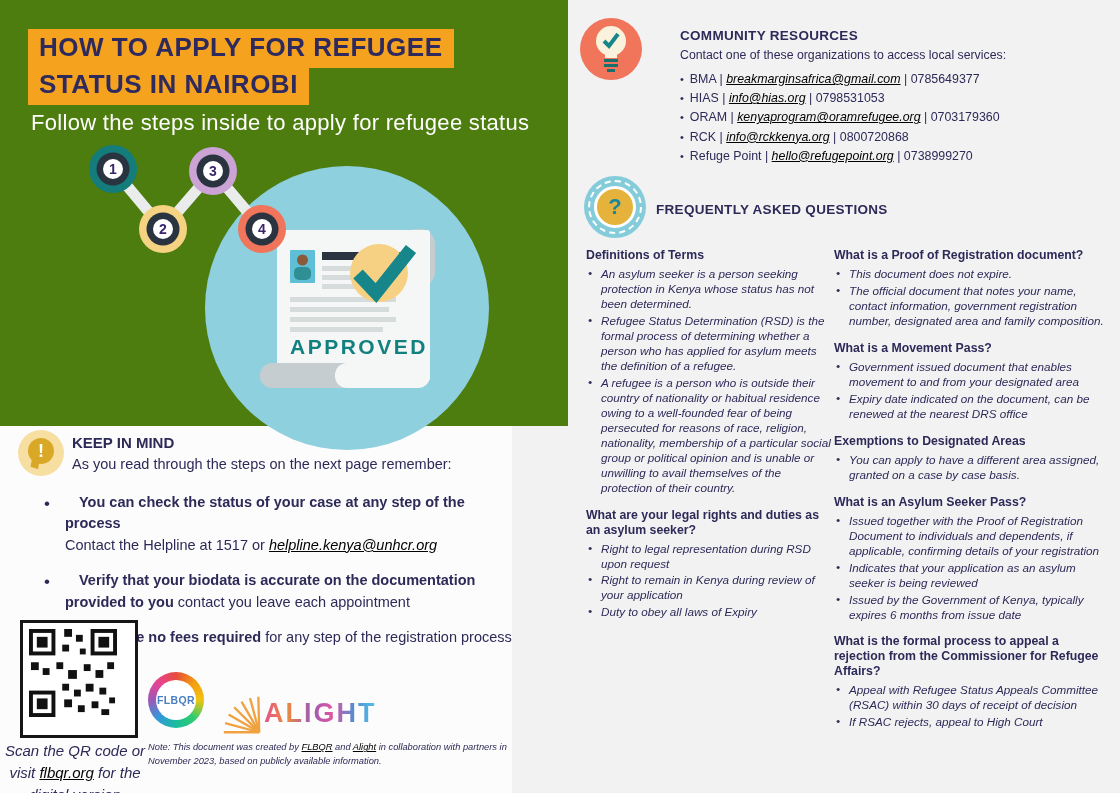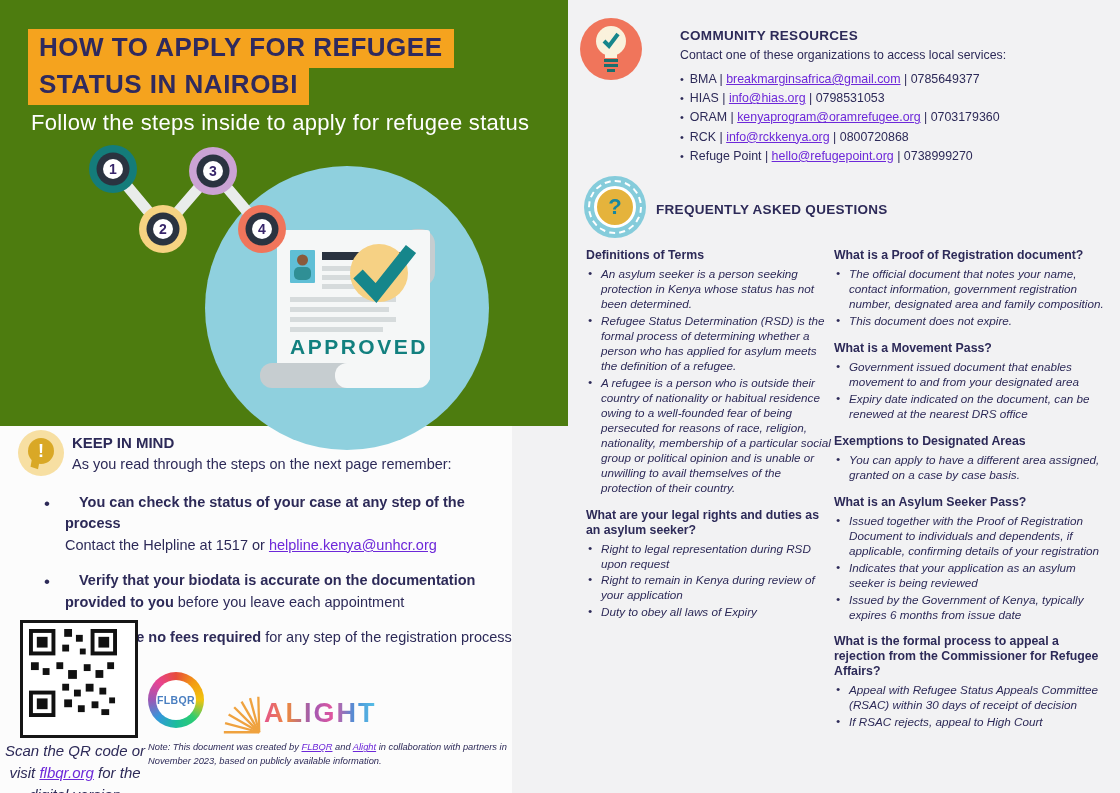--- a/index.html
+++ b/index.html
@@ -20,21 +20,21 @@
   .kim-bubble{position:absolute;left:10px;top:8px;width:26px;height:26px;border-radius:50%;
               background:#D9A826;color:#fff;font-weight:bold;font-size:18px;text-align:center;line-height:26px;}
   .kim-bubble::after{content:"";position:absolute;left:3px;bottom:-4px;width:8px;height:8px;
               background:#D9A826;transform:rotate(20deg) skew(10deg);}
   .kim-title{position:absolute;left:72px;top:434px;font-size:15px;font-weight:bold;z-index:2;}
   .kim-intro{position:absolute;left:72px;top:456px;font-size:14.5px;z-index:2;}
   .kim-list{position:absolute;left:40px;top:492px;width:482px;margin:0;padding:0;list-style:none;z-index:2;}
   .kim-list li{position:relative;padding-left:25px;margin-bottom:14px;font-size:14.5px;line-height:1.48;}
   .kim-list li::before{content:"•";position:absolute;left:4px;top:-1px;font-size:17px;color:#2D2A58;}
   .kim-list b{font-weight:bold;margin-left:14px;}
-  .link{color:#6d28d9;text-decoration:underline;cursor:pointer;}
+  .link{color:#000000;text-decoration:underline;cursor:pointer;font-style:italic;}
   
   .qr-box{position:absolute;left:20px;top:620px;width:100px;height:100px;border:3px solid #161616;
           background:#fff;padding:6px;z-index:2;}
   .qr-caption{position:absolute;left:4px;top:740px;width:142px;text-align:center;font-size:15px;
           font-style:italic;line-height:1.45;z-index:2;}
   .flbqr-logo{position:absolute;left:148px;top:672px;width:56px;height:56px;border-radius:50%;
           background:conic-gradient(#e74c3c,#f39c12,#f1c40f,#2ecc71,#1abc9c,#3498db,#9b59b6,#e84393,#e74c3c);
           z-index:2;}
   .flbqr-inner{position:absolute;left:8px;top:8px;width:40px;height:40px;border-radius:50%;background:#fff;
           display:flex;align-items:center;justify-content:center;}
@@ -141,21 +141,21 @@
       <div class="kim-bubble">!</div>
     </div>
   <div class="kim-title">KEEP IN MIND</div>
   <div class="kim-intro">As you read through the steps on the next page remember:</div>
   <ul class="kim-list">
     <li>
       <b>You can check the status of your case at any step of the process</b><br>
       <span>Contact the Helpline at 1517 or </span><a class="link">helpline.kenya@unhcr.org</a>
     </li>
     <li>
-      <b>Verify that your biodata is accurate on the documentation provided to you</b><span> before you leave each appointment</span>
+      <b>Verify that your biodata is accurate on the documentation provided to you</b><span> contact you leave each appointment</span>
     </li>
     <li>
       <b>There are no fees required</b><span> for any step of the registration process</span>
     </li>
   </ul>
 
   <div class="qr-box">
     <svg width="88" height="88" viewBox="0 0 90 90">
       <g fill="#111">
         <path d="M0 0h27v27H0z"></path>
@@ -260,22 +260,22 @@
           <li>Right to legal representation during RSD upon request</li>
           <li>Right to remain in Kenya during review of your application</li>
           <li>Duty to obey all laws of Expiry</li>
         </ul>
       </div>
     </div>
   <div class="faq-col" id="faq-col-2">
       <div class="faq-sec">
         <div class="faq-q">What is a Proof of Registration document?</div>
         <ul class="faq-ul">
+          <li>This document does not expire.</li>
           <li>The official document that notes your name, contact information, government registration number, designated area and family composition.</li>
-          <li>This document does not expire.</li>
         </ul>
       </div>
       <div class="faq-sec">
         <div class="faq-q">What is a Movement Pass?</div>
         <ul class="faq-ul">
           <li>Government issued document that enables movement to and from your designated area</li>
           <li>Expiry date indicated on the document, can be renewed at the nearest DRS office</li>
         </ul>
       </div>
       <div class="faq-sec">

